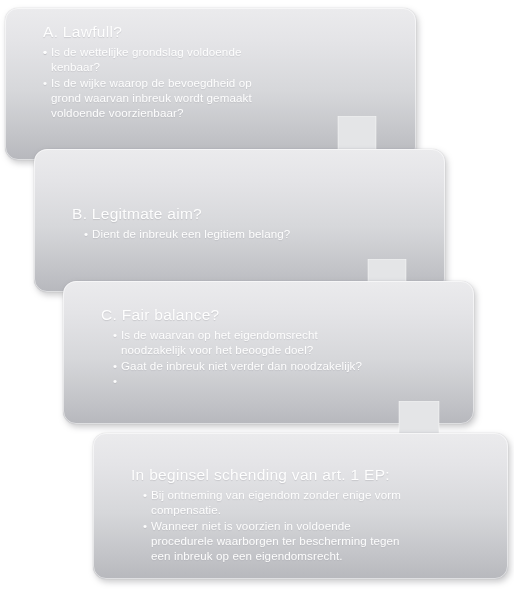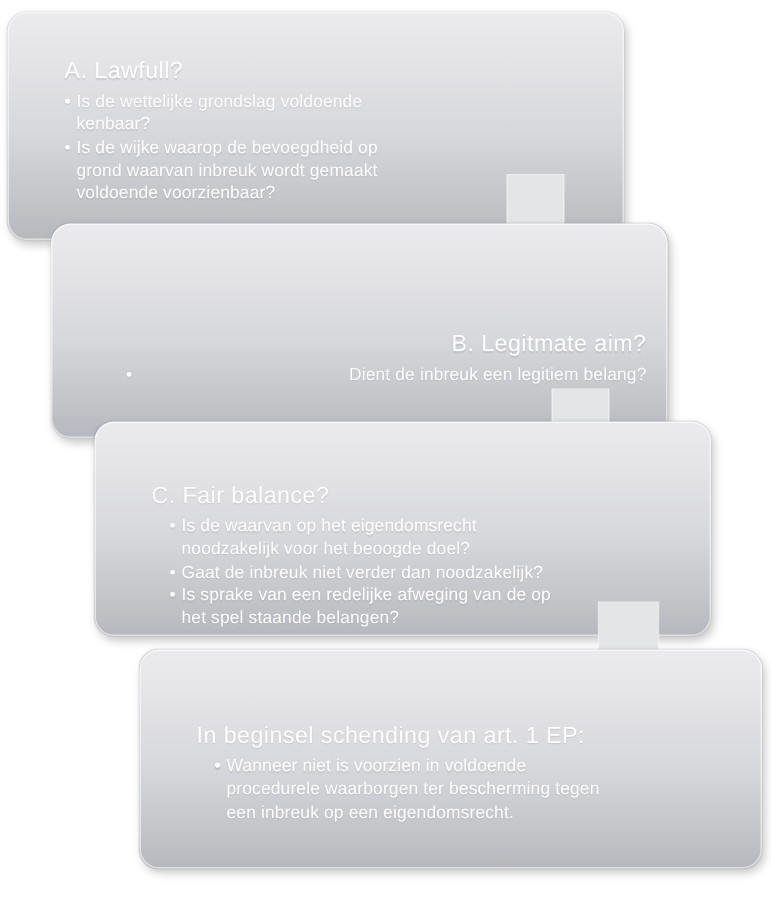--- a/index.html
+++ b/index.html
@@ -38,21 +38,21 @@
     content: "";
     position: absolute;
     left: 0; top: 0; right: 0; bottom: 0;
     border-radius: 13px;
     border: 1px solid rgba(255,255,255,0.55);
     pointer-events: none;
   }
 
   .box-inner {
     position: absolute;
-    left: 0; right: 0; margin-top: 16px;
+    left: 0; right: 0;
   }
 
   .step-title {
     color: #ffffff;
     font-size: 15.5px;
     font-weight: 400;
     letter-spacing: 0.3px;
     line-height: 1.25;
     text-shadow: 0 1px 1px rgba(150,150,155,0.35);
     margin: 0 0 3px 0;
@@ -88,21 +88,21 @@
     display: block;
   }
 
   
   #box-1 { left: 5px;  top: 8px;   width: 411px; height: 152px; }
   #box-2 { left: 34px; top: 149px; width: 411px; height: 143px; }
   #box-3 { left: 63px; top: 281px; width: 411px; height: 143px; }
   #box-4 { left: 93px; top: 433px; width: 415px; height: 146px; }
 
   #box-1 .box-inner { top: 14px;  left: 38px; right: 14px; }
-  #box-2 .box-inner { top: 55px;  left: 38px; right: 14px; text-align: right; }
+  #box-2 .box-inner { top: 55px;  left: 38px; right: 14px; }
   #box-3 .box-inner { top: 24px;  left: 38px; right: 14px; }
   #box-4 .box-inner { top: 32px;  left: 38px; right: 14px; }
 
   #box-2 .bullets li,
   #box-3 .bullets li,
   #box-4 .bullets li { margin-left: 12px; }
 
   #arrow-1 { left: 314px; top: 116px; width: 86px; height: 88px; }
   #arrow-2 { left: 344px; top: 259px; width: 86px; height: 88px; }
   #arrow-3 { left: 374px; top: 401px; width: 90px; height: 92px; }
@@ -143,35 +143,35 @@
     <polygon points="24,0 62,0 62,44 86,44 43,88 0,44 24,44" fill="#e4e5e7" stroke="rgba(255,255,255,0.45)" stroke-width="1"></polygon>
   </svg>
 
   <div class="step-box" id="box-3">
     <div class="box-inner">
       <div class="step-title">C.  Fair balance?</div>
       <ul class="bullets">
         <li><span class="bullet-dot">•</span><span>Is de waarvan op het eigendomsrecht
   noodzakelijk voor het beoogde doel?</span></li>
         <li><span class="bullet-dot">•</span><span>Gaat de inbreuk niet verder dan noodzakelijk?</span></li>
-        <li><span class="bullet-dot">•</span><span>Is sprake van een redelijke afweging van de op
-  het spel staande belangen?</span></li>
+        <li><span class="bullet-dot">•</span></li>
       </ul>
     </div>
   </div>
 
   <svg class="arrow" id="arrow-3" viewBox="0 0 90 92">
     <polygon points="25,0 65,0 65,46 90,46 45,92 0,46 25,46" fill="#e4e5e7" stroke="rgba(255,255,255,0.45)" stroke-width="1"></polygon>
   </svg>
 
   <div class="step-box" id="box-4">
     <div class="box-inner">
       <div class="step-title">In beginsel schending van art. 1 EP:</div>
       <ul class="bullets">
-        <li><span class="bullet-dot">•</span></li>
+        <li><span class="bullet-dot">•</span><span>Bij ontneming van eigendom zonder enige vorm
+  compensatie.</span></li>
         <li><span class="bullet-dot">•</span><span>Wanneer niet is voorzien in voldoende
   procedurele waarborgen ter bescherming tegen
   een inbreuk op een eigendomsrecht.</span></li>
       </ul>
     </div>
   </div>
 
 </div>
 
 </body></html>

